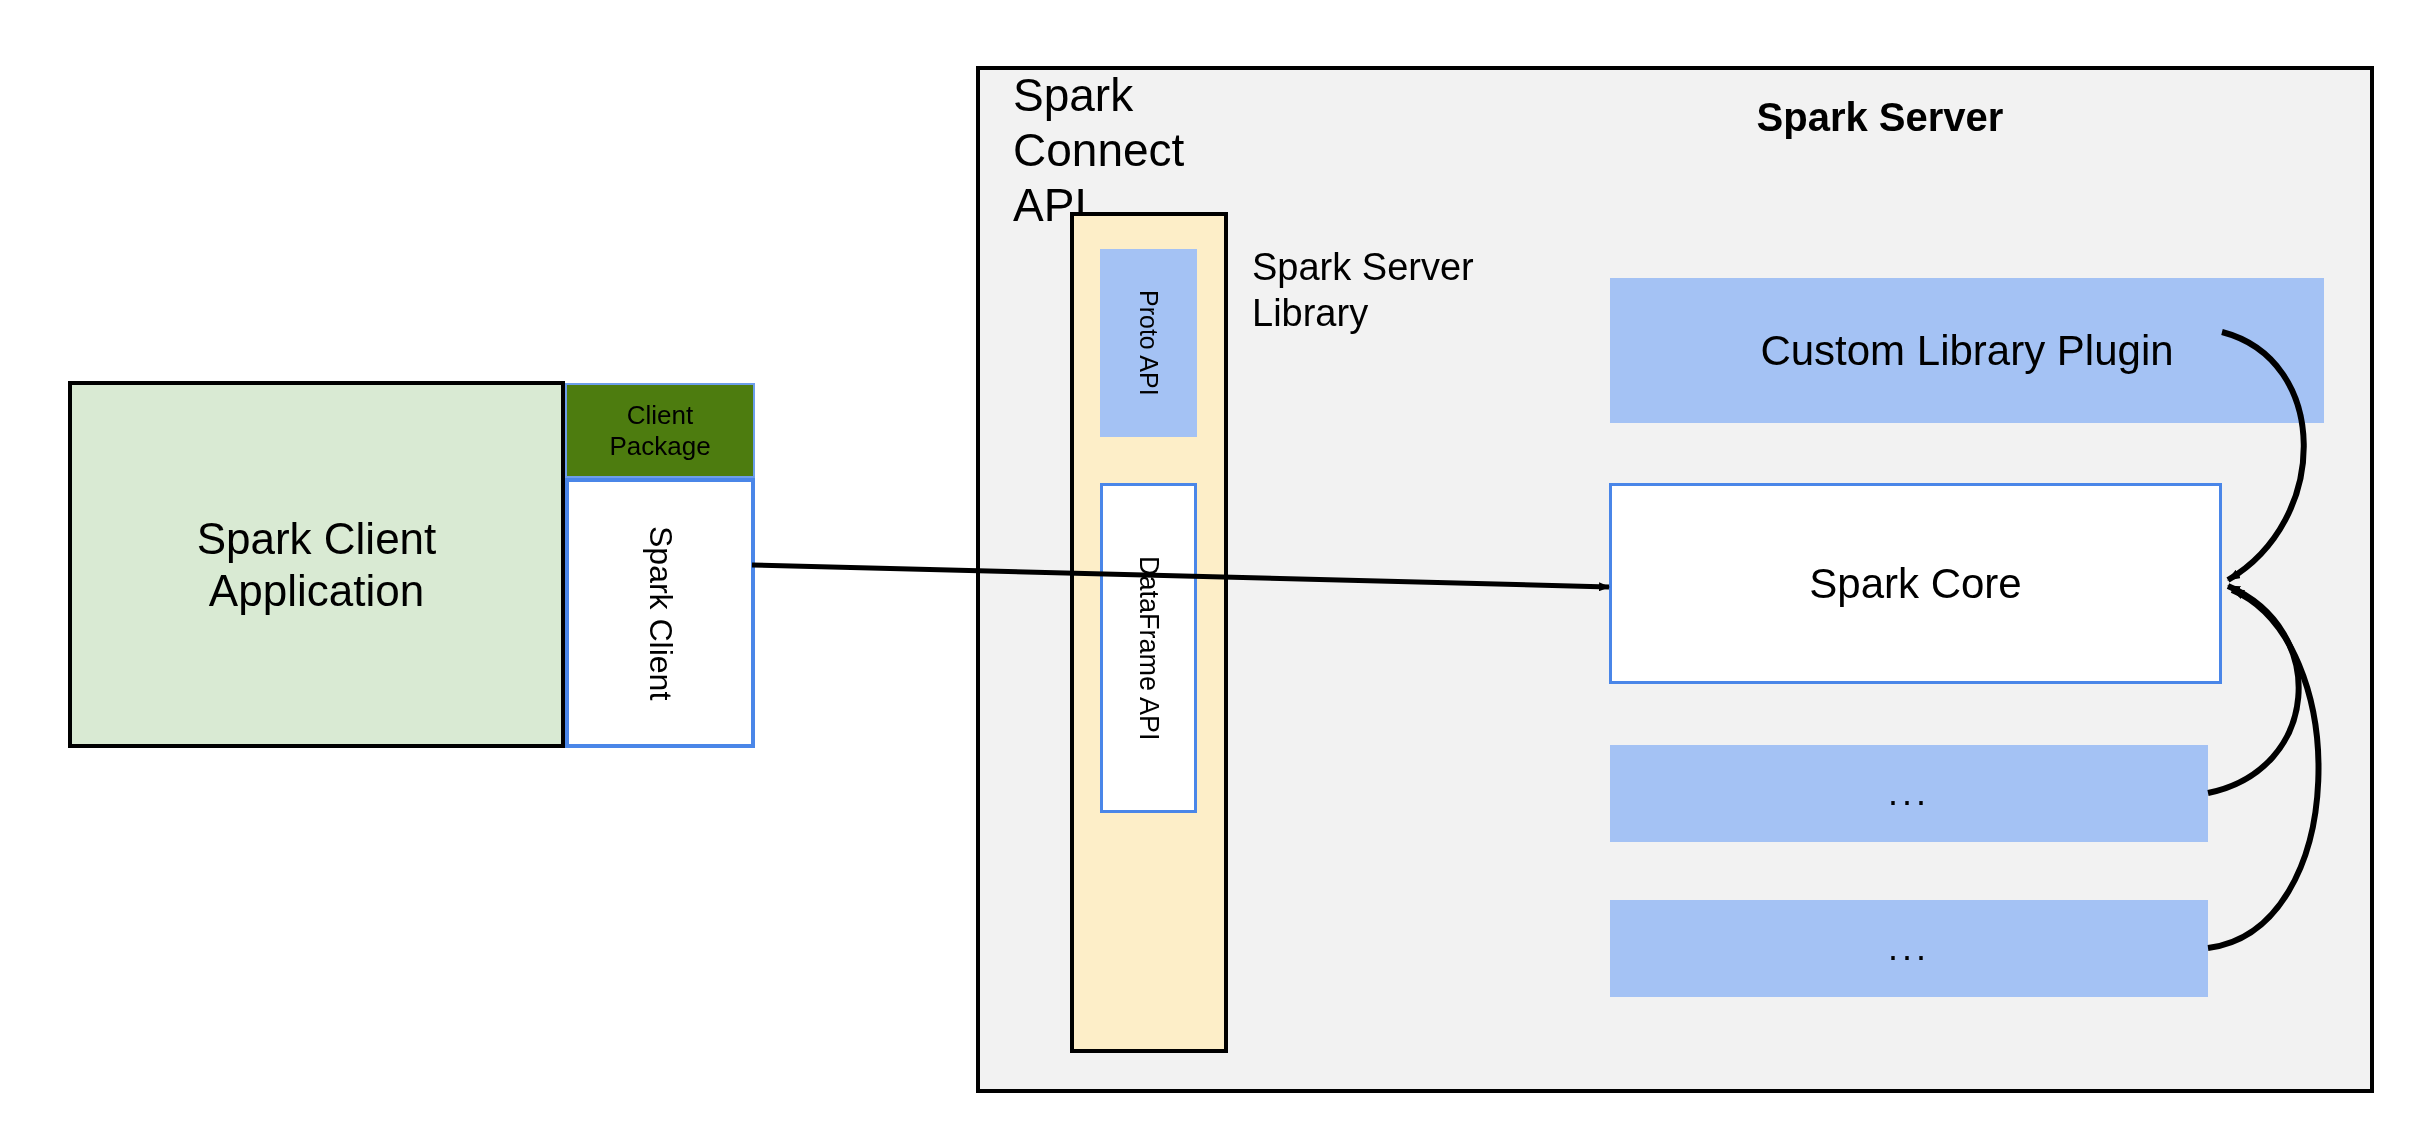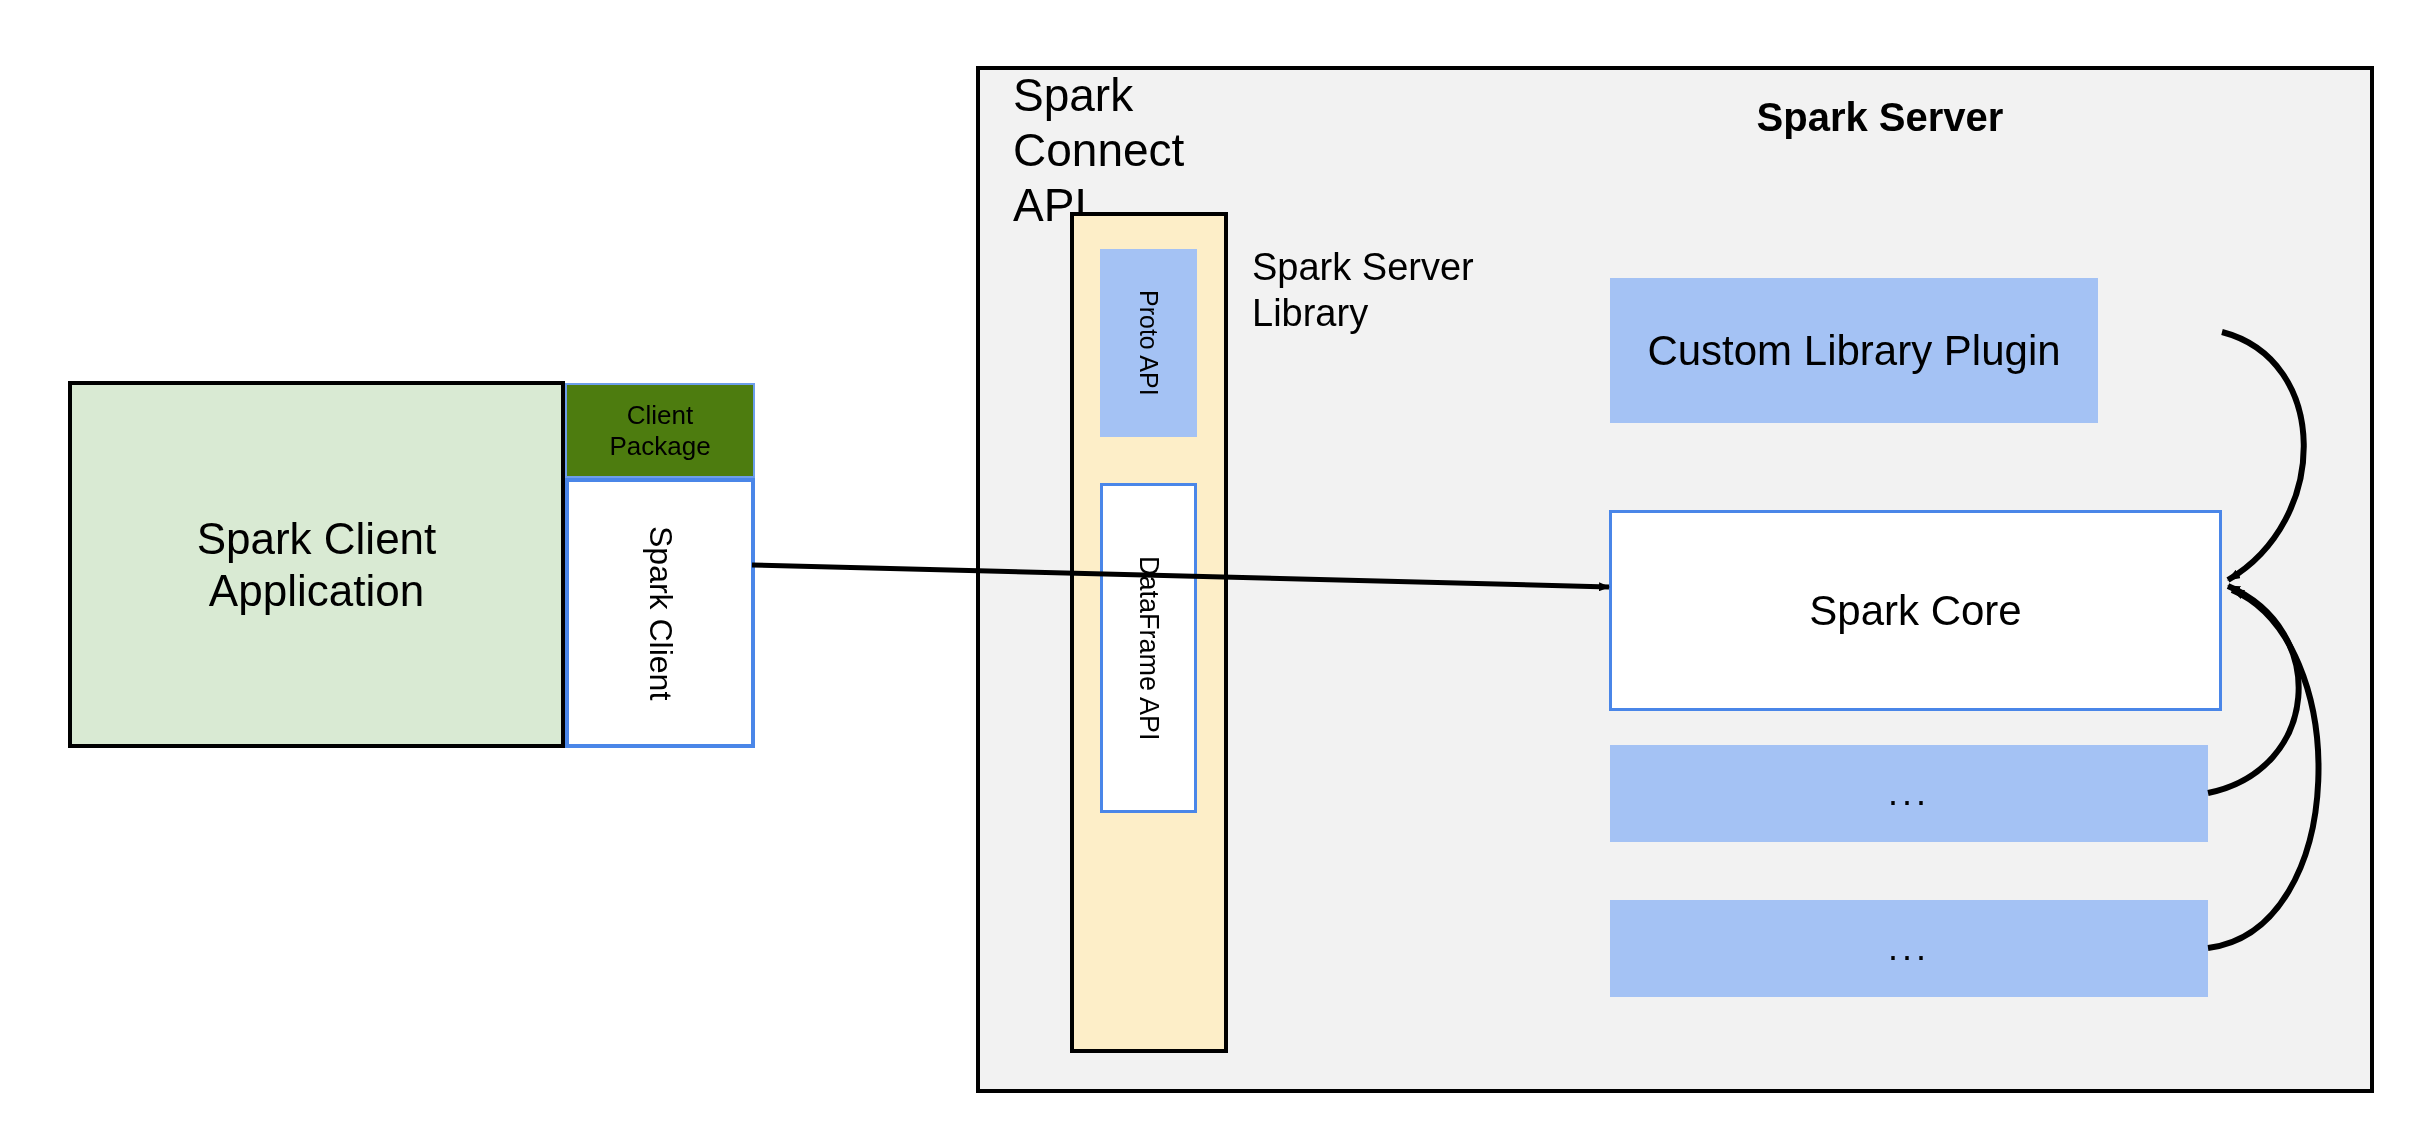--- a/index.html
+++ b/index.html
@@ -150,36 +150,35 @@
   #dataframe-api-label {
     writing-mode: vertical-rl;
     text-orientation: mixed;
     white-space: nowrap;
   }
 
   
   #custom-library-plugin-box {
     left: 1610px;
     top: 278px;
-    width: 488px;
+    width: 714px;
     height: 145px;
     background: #a4c2f4;
     font-size: 42px;
     align-items: center;
   }
 
   #spark-core-box {
     left: 1609px;
     top: 483px;
     width: 613px;
     height: 201px;
     background: #ffffff;
     border: 3px solid #4a86e8;
     font-size: 42px;
-    margin-top: 27px;
   }
 
   #ellipsis-box-1 {
     left: 1610px;
     top: 745px;
     width: 598px;
     height: 97px;
     background: #a4c2f4;
     font-size: 36px;
     letter-spacing: 4px;

